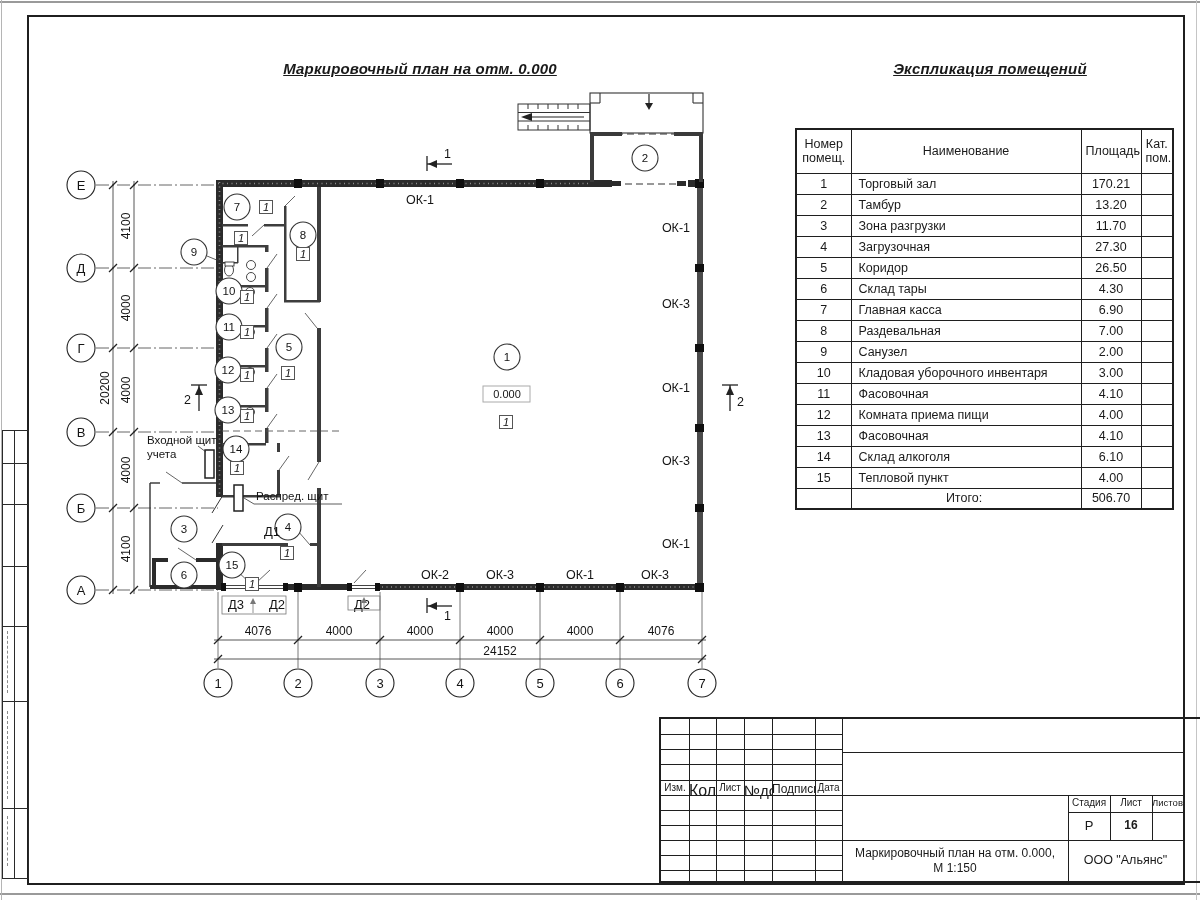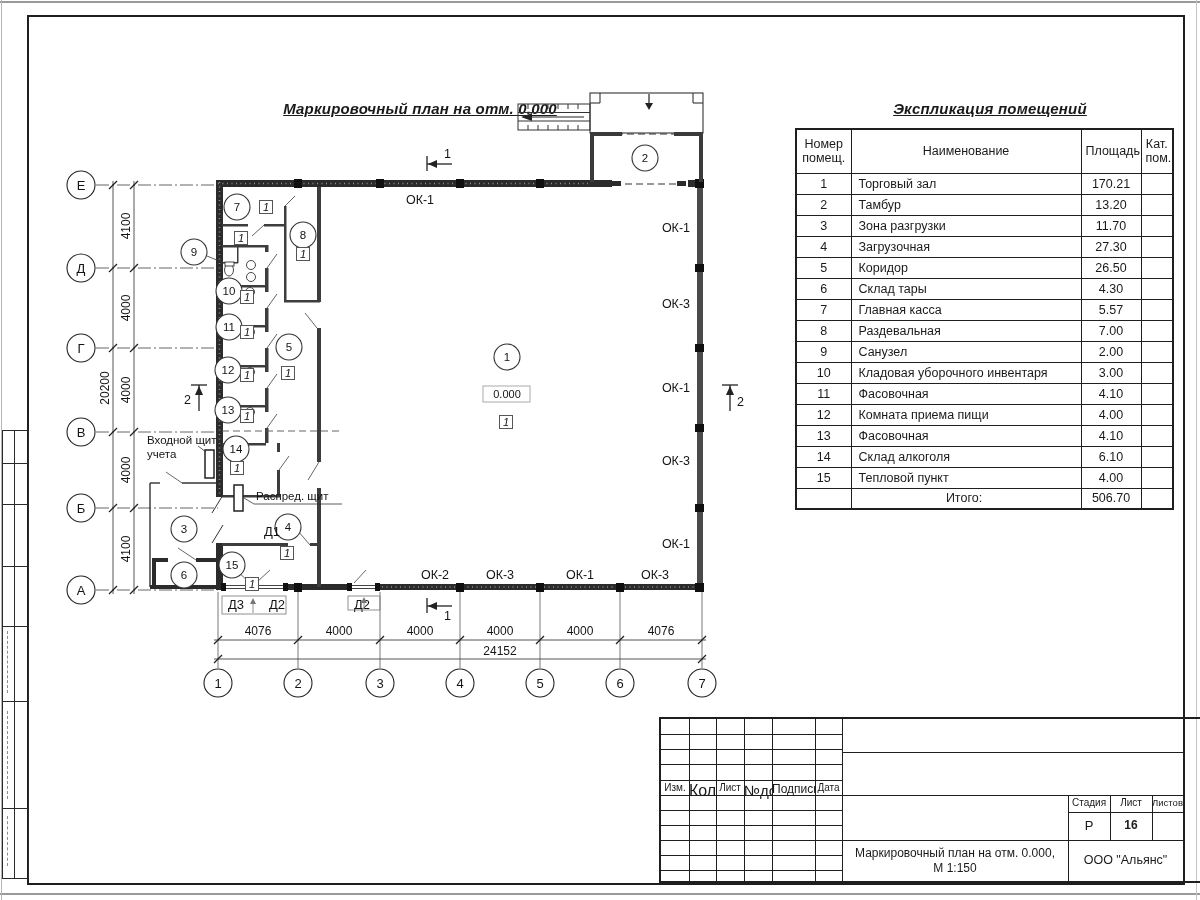--- a/index.html
+++ b/index.html
@@ -12,21 +12,21 @@
   .outer-edge{background:#9a9a9a;}
   .frame{border:2px solid #1f1f1f;}
   
   .stamp{border:1px solid #2a2a2a;}
   .stamp .hl{position:absolute;left:0;width:100%;height:1px;background:#2a2a2a;}
   .stamp .vl{position:absolute;top:0;width:1px;height:100%;background:#2a2a2a;}
   .stamp .fake-text{position:absolute;border-left:1px dashed #8a8a8a;width:1px;}
   
   .drawing-title{
     font-size:15px;font-style:italic;font-weight:600;text-align:center;
-    text-decoration:underline;letter-spacing:.2px;margin-top:40px;
+    text-decoration:underline;letter-spacing:.2px;
   }
   
   table.expl{border-collapse:collapse;table-layout:fixed;border:2px solid #1f1f1f;}
   table.expl td,table.expl th{
     border:1px solid #1f1f1f;font-size:12.5px;font-weight:400;
     padding:0 4px;overflow:hidden;white-space:nowrap;
   }
   table.expl th{white-space:normal;line-height:1.15;font-size:12.5px;}
   table.expl .c{text-align:center;}
   table.expl .l{text-align:left;padding-left:7px;}
@@ -534,21 +534,21 @@
       </tr>
   <tr class="body-row">
         <td class="c">6</td>
         <td class="l">Склад тары</td>
         <td class="c">4.30</td>
         <td></td>
       </tr>
   <tr class="body-row">
         <td class="c">7</td>
         <td class="l">Главная касса</td>
-        <td class="c">5.57</td>
+        <td class="c">6.90</td>
         <td></td>
       </tr>
   <tr class="body-row">
         <td class="c">8</td>
         <td class="l">Раздевальная</td>
         <td class="c">7.00</td>
         <td></td>
       </tr>
   <tr class="body-row">
         <td class="c">9</td>

